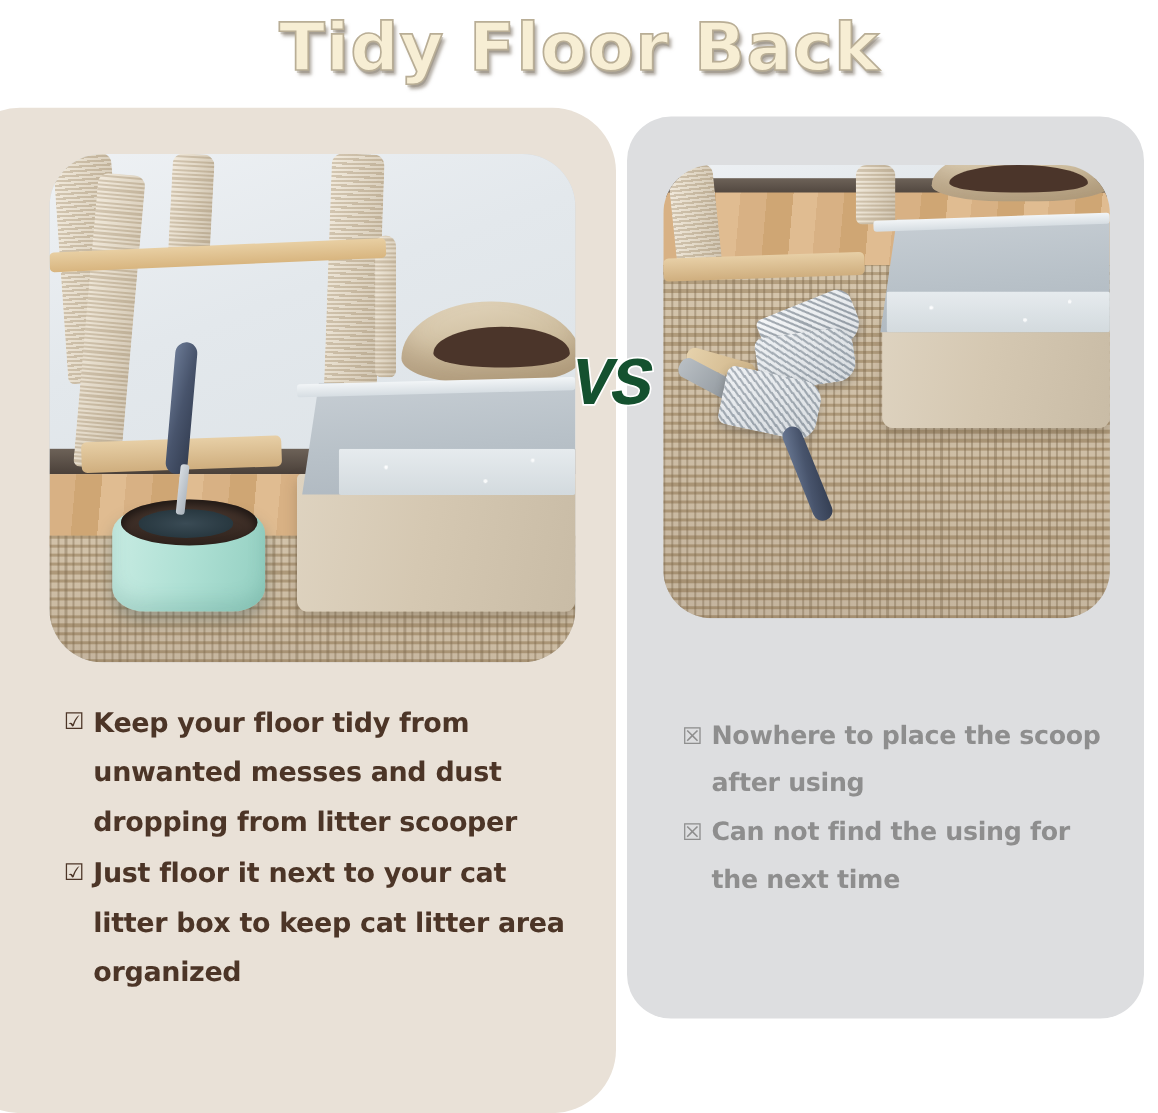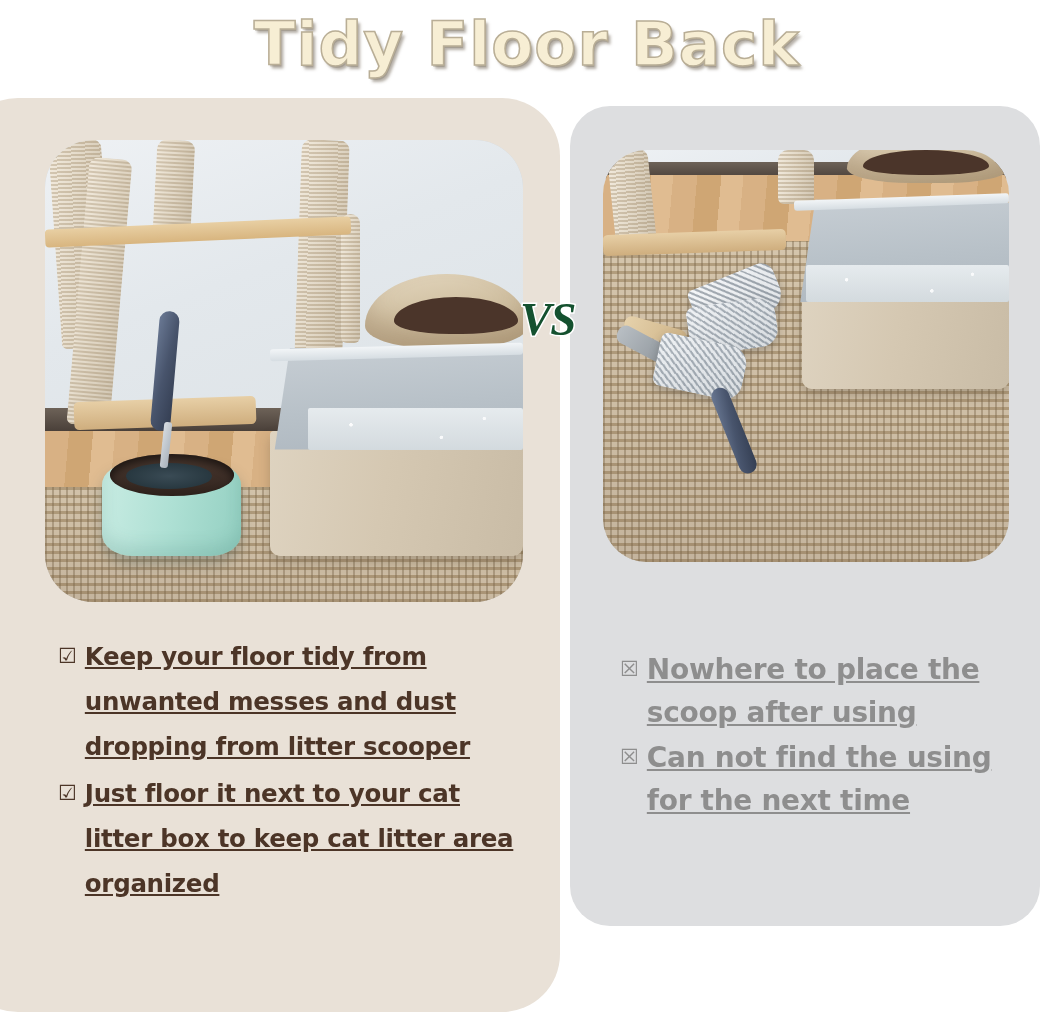--- a/index.html
+++ b/index.html
@@ -217,24 +217,24 @@
   .scoop-grey-handle {
     position: absolute;
     background: linear-gradient(100deg,#b9bfc4,#8e959b);
     border-radius: 8px;
   }
 
   
   .vs-badge {
     position: absolute;
     left: 520px;
-    top: 296px;
+    top: 320px;
     z-index: 30;
-    font-family: Liberation Serif, serif;
-    font-size: 47px;
+    font-family: Liberation Mono, monospace;
+    font-size: 62px;
     font-style: italic;
     font-weight: bold;
     color: #14512f;
     letter-spacing: -1px;
     -webkit-text-stroke: 3px #ffffff;
     paint-order: stroke fill;
     line-height: 1;
   }
 
   
@@ -261,32 +261,31 @@
     flex: 0 0 auto;
     font-family: "DejaVu Sans", sans-serif;
     font-size: 21px;
     line-height: 45px;
     margin-right: 8px;
   }
   .bullet-text {
     font-family: "DejaVu Sans", sans-serif;
     font-weight: bold;
     line-height: 45px;
-    text-decoration: underline;
   }
   .bullets-left .bullet-mark { color: #4c3527; }
   .bullets-left .bullet-text {
     color: #4c3527;
     font-size: 24.5px;
     letter-spacing: -0.3px;
   }
   .bullets-right .bullet-mark { color: #8e8e8e; line-height: 43px; }
   .bullets-right .bullet-text {
     color: #8e8e8e;
-    font-size: 28px;
+    font-size: 23px;
     line-height: 43px;
     letter-spacing: -0.3px;
   }
 </style>
 </head>
 <body>
 
 <div class="title-bar">
   <div class="title-text">Tidy Floor Back</div>
 </div>

